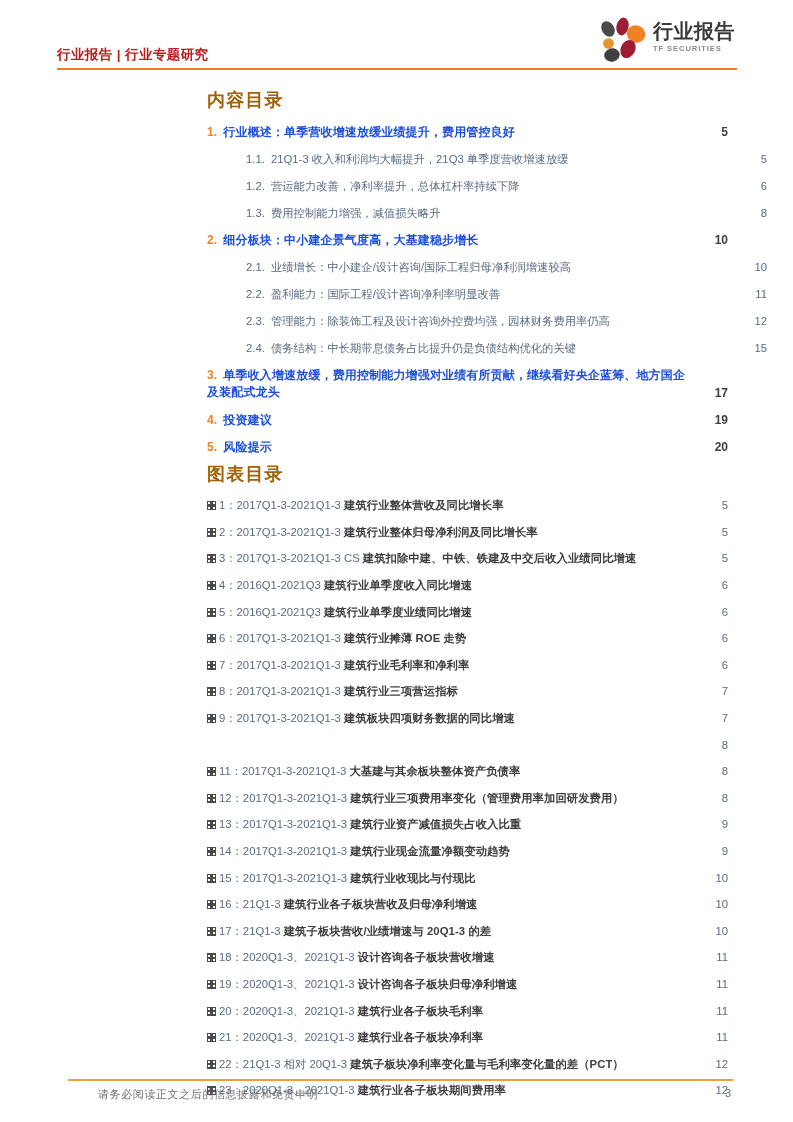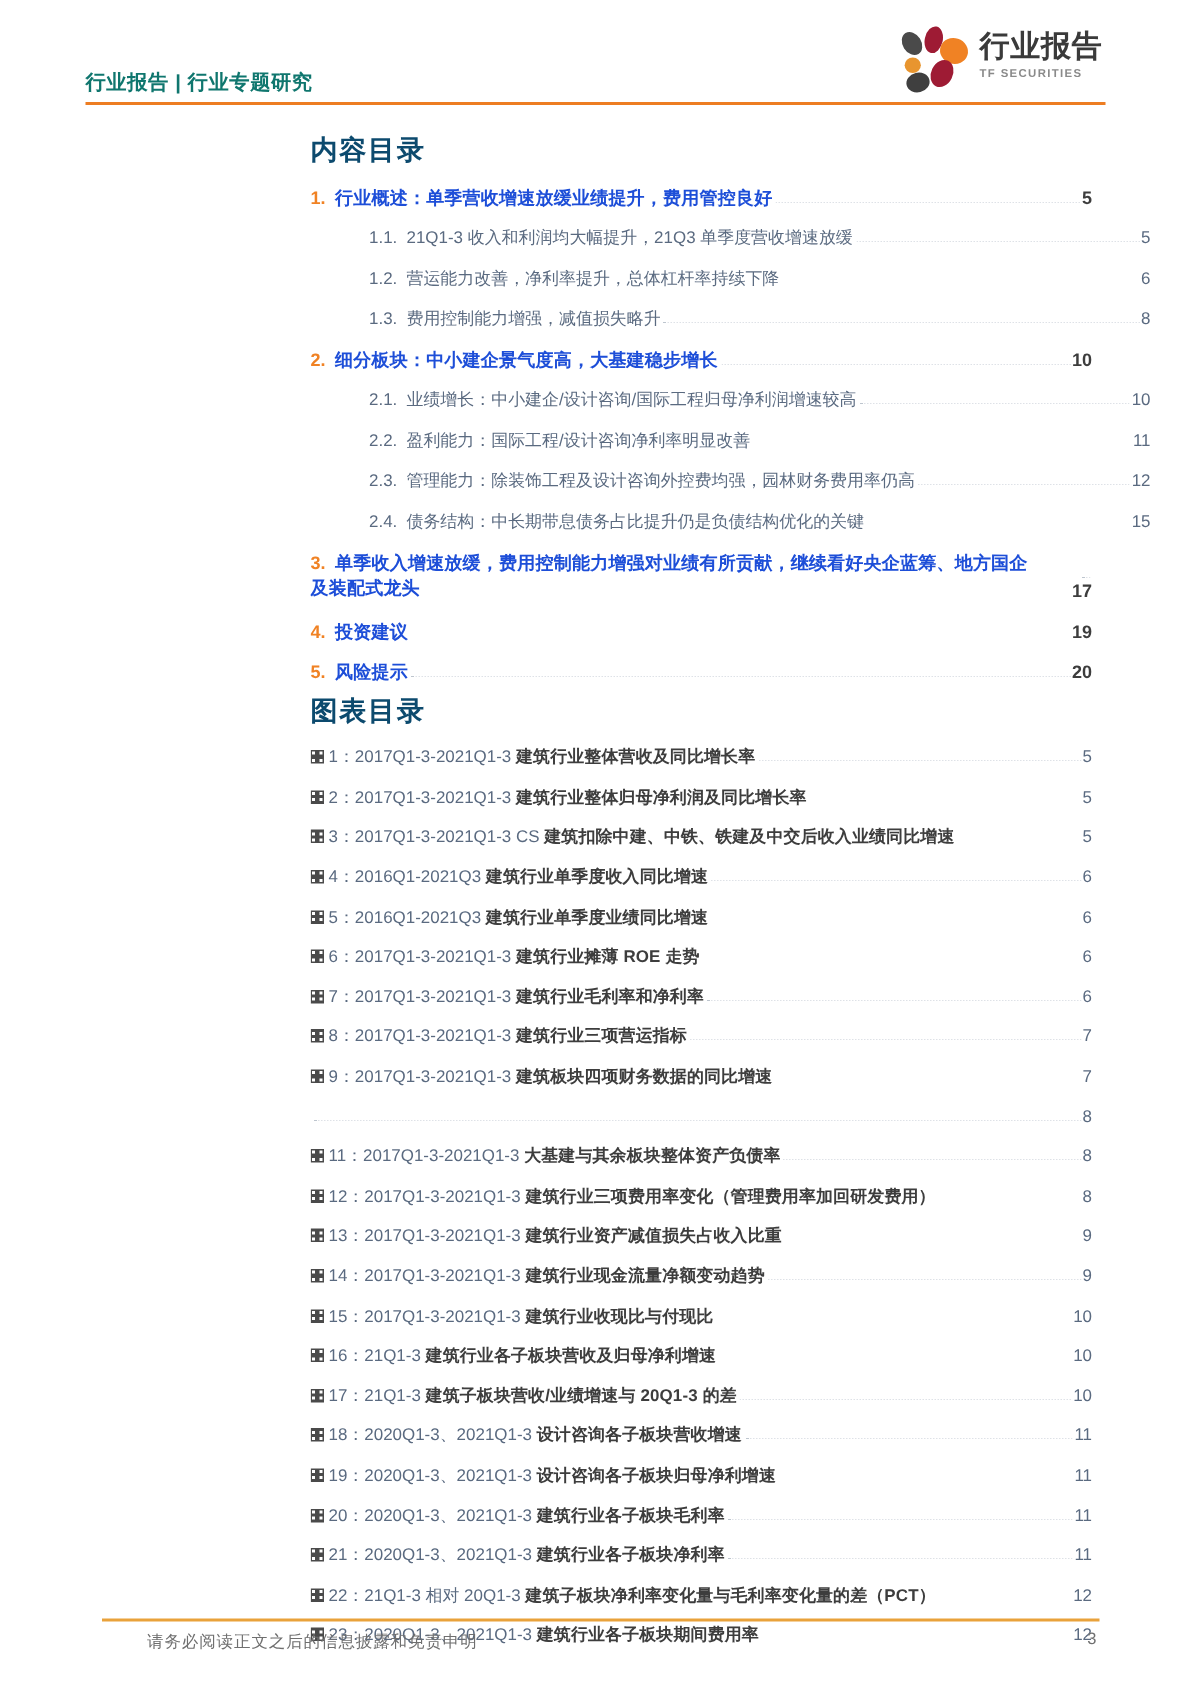--- a/index.html
+++ b/index.html
@@ -29,21 +29,21 @@
     top: 24px;
     width: 680px;
     height: 46px;
   }
   .header-title {
     position: absolute;
     left: 0;
     bottom: 6px;
     font-size: 13.5px;
     font-weight: bold;
-    color: #0f766e;
+    color: #b91c1c;
     letter-spacing: 0.4px;
     white-space: nowrap;
   }
   .header-rule {
     position: absolute;
     left: 0;
     right: 0;
     bottom: 0;
     height: 2.2px;
     background: #ED7D22;
@@ -84,21 +84,21 @@
     line-height: 11px;
     white-space: nowrap;
   }
 
   
   .sec-heading {
     position: absolute;
     left: 207px;
     font-size: 18px;
     font-weight: bold;
-    color: #0c4a6e;
+    color: #a16207;
     letter-spacing: 1.2px;
     white-space: nowrap;
   }
   #contents-heading { top: 88px; }
   #figures-heading { top: 462px; }
 
   
   .toc {
     position: absolute;
     left: 207px;
@@ -210,25 +210,24 @@
   .toc-row.lvl1.two-line .toc-inner { flex-wrap: wrap; }
   .toc-row.lvl1.two-line .toc-text {
     white-space: normal;
     width: 100%;
     line-height: 17px;
   }
   .toc-row.lvl1.two-line .wrapline2 { display: block; }
   .toc-row.lvl1.two-line .tail {
     display: flex;
     width: 100%;
-    align-items: flex-end;
+    align-items: flex-start;
     margin-top: -16px;
     padding-left: 103px;
     box-sizing: border-box;
-    flex-direction: column;
   }
 
   
   .footer-rule {
     position: absolute;
     left: 68px;
     right: 60px;
     top: 1079px;
     height: 1.6px;
     background: #E9A23B;

